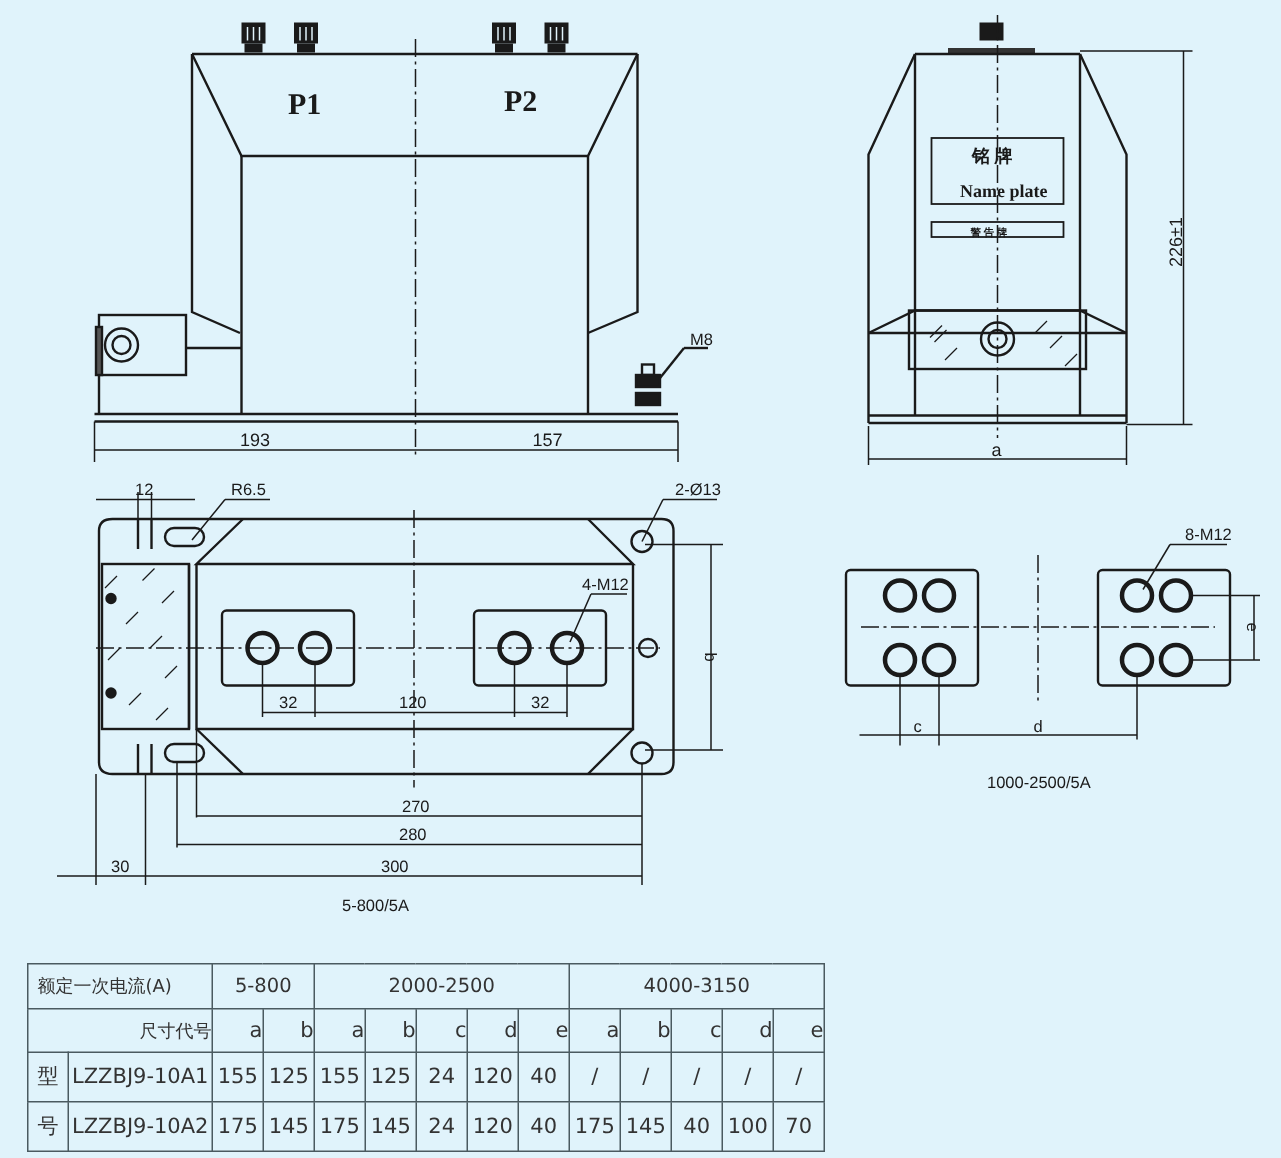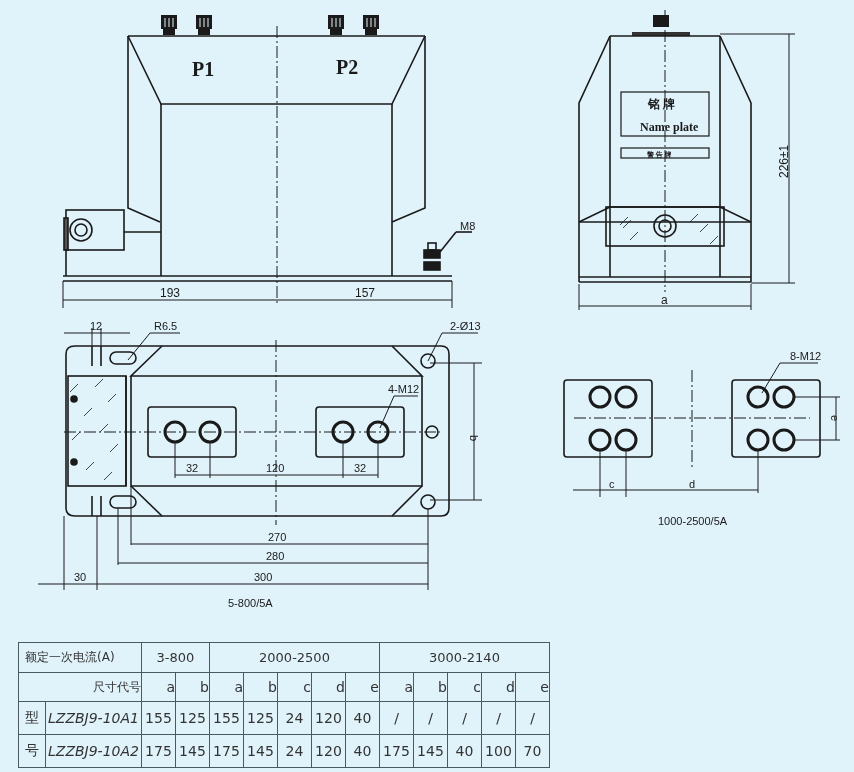--- a/index.html
+++ b/index.html
@@ -6,21 +6,21 @@
   body{width:854px;height:772px;background:#e0f3fb;position:relative;overflow:hidden;font-family:"Liberation Sans",sans-serif;color:#1a1a1a;}
   svg.drawing{position:absolute;left:0;top:0;width:854px;height:640px;}
   .lbl{font-family:"Liberation Serif",serif;font-weight:bold;fill:#1a1a1a;}
   .dim{font-family:"Liberation Sans Narrow","Liberation Sans",sans-serif;fill:#1a1a1a;}
   table.spec{position:absolute;left:18px;top:642px;border-collapse:collapse;font-family:"DejaVu Sans",sans-serif;color:#333;}
   table.spec td{border:1px solid #4a5a60;text-align:center;padding:0;height:29px;font-size:13px;}
   table.spec tr.r1 td{height:29px;margin-top:15px;}
   table.spec tr.r2 td{height:28px;font-size:14px;text-align:right;}
   table.spec tr.r3 td, table.spec tr.r4 td{height:32px;font-size:14px;}
   table.spec td.hdr{font-size:12px;text-align:left;padding-left:6px;}
-  table.spec td.model{font-size:11px;padding:0 2px;font-style:italic;}
+  table.spec td.model{font-size:11px;padding:0 2px;}
   table.spec td.side{font-size:12px;width:26px;}
   table.spec{border:1.5px solid #4a5a60;}
 </style>
 </head>
 <body>
 
 <svg class="drawing" viewBox="0 0 854 640" xmlns="http://www.w3.org/2000/svg">
   <g stroke="#1a1a1a" fill="none" stroke-width="1.6">
 
     <g>
@@ -248,23 +248,23 @@
   <text class="dim" x="609" y="488" font-size="11">c</text>
   <text class="dim" x="689" y="488" font-size="11">d</text>
   <text class="dim" x="0" y="0" font-size="11" transform="translate(831,415) rotate(90)">e</text>
   <text class="dim" x="658" y="525" font-size="11">1000-2500/5A</text>
 </svg>
 
 <table class="spec">
   <tbody>
       <tr class="r1">
     <td class="hdr" colspan="2" style="width:101px">额定一次电流(A)</td>
-    <td colspan="2">3-800</td>
+    <td colspan="2">5-800</td>
     <td colspan="5">2000-2500</td>
-    <td colspan="5">3000-2140</td>
+    <td colspan="5">4000-3150</td>
   </tr>
   <tr class="r2">
     <td colspan="2" style="font-size:12px">尺寸代号</td>
     <td style="width:33px">a</td>
     <td style="width:33px">b</td>
     <td style="width:33px">a</td>
     <td style="width:33px">b</td>
     <td style="width:33px">c</td>
     <td style="width:33px">d</td>
     <td style="width:33px">e</td>

